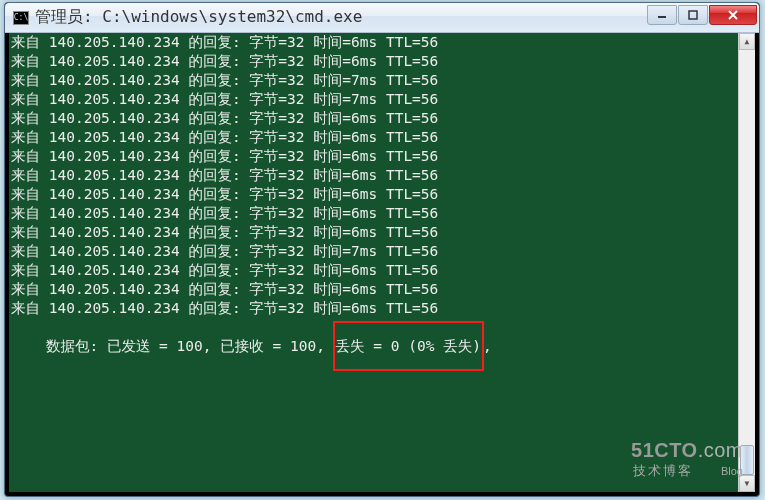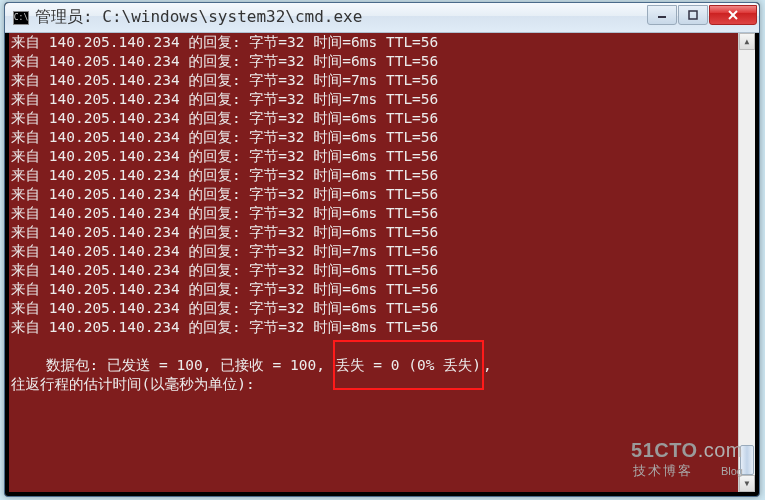--- a/index.html
+++ b/index.html
@@ -72,21 +72,21 @@
     width: 48px;
     background: linear-gradient(to bottom, #e88, #d33 40%, #c22 41%, #d44);
     border: 1px solid #a22;
     color: #fff;
     font-size: 13px;
     font-weight: bold;
   }
   .win-max svg, .win-min svg { display:block; }
   .terminal {
     flex: 1;
-    background: #7f1d1d;
+    background: #14532d;
     margin: 4px;
     margin-top: 0;
     position: relative;
     overflow: hidden;
   }
   .terminal-content {
     position: absolute;
     top: 0; left: 2px; right: 18px; bottom: 0;
     overflow: hidden;
   }
@@ -186,25 +186,23 @@
           <div class="line">来自 140.205.140.234 的回复: 字节=32 时间=6ms TTL=56</div>
           <div class="line">来自 140.205.140.234 的回复: 字节=32 时间=6ms TTL=56</div>
           <div class="line">来自 140.205.140.234 的回复: 字节=32 时间=6ms TTL=56</div>
           <div class="line">来自 140.205.140.234 的回复: 字节=32 时间=6ms TTL=56</div>
           <div class="line">来自 140.205.140.234 的回复: 字节=32 时间=6ms TTL=56</div>
           <div class="line">来自 140.205.140.234 的回复: 字节=32 时间=6ms TTL=56</div>
           <div class="line">来自 140.205.140.234 的回复: 字节=32 时间=7ms TTL=56</div>
           <div class="line">来自 140.205.140.234 的回复: 字节=32 时间=6ms TTL=56</div>
           <div class="line">来自 140.205.140.234 的回复: 字节=32 时间=6ms TTL=56</div>
           <div class="line">来自 140.205.140.234 的回复: 字节=32 时间=6ms TTL=56</div>
-          <div class="line">来自 140.205.140.234 的回复: 字节=32 时间=8ms TTL=56</div>
         </div>
       <div class="line"> </div>
       <div class="line"><span>    数据包: 已发送 = </span><span>100</span><span>, 已接收 = </span><span>100</span><span>, </span><span class="hl">丢失 = 0 (0% 丢失)</span><span>,</span></div>
-      <div class="line">往返行程的估计时间(以毫秒为单位):</div>
     </div>
 
     <div class="scrollbar">
       <div class="scroll-btn">▲</div>
       <div class="scroll-track">
         <div class="scroll-thumb"></div>
       </div>
       <div class="scroll-btn">▼</div>
     </div>
 

